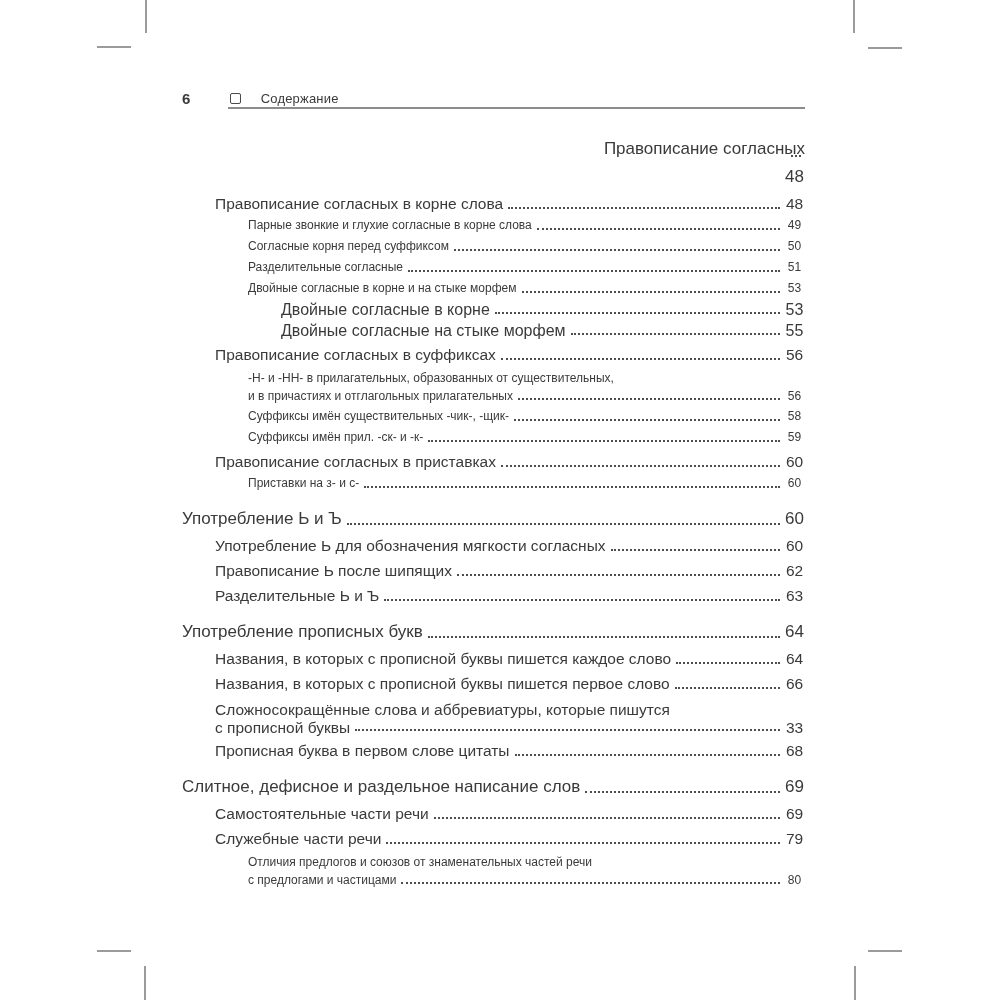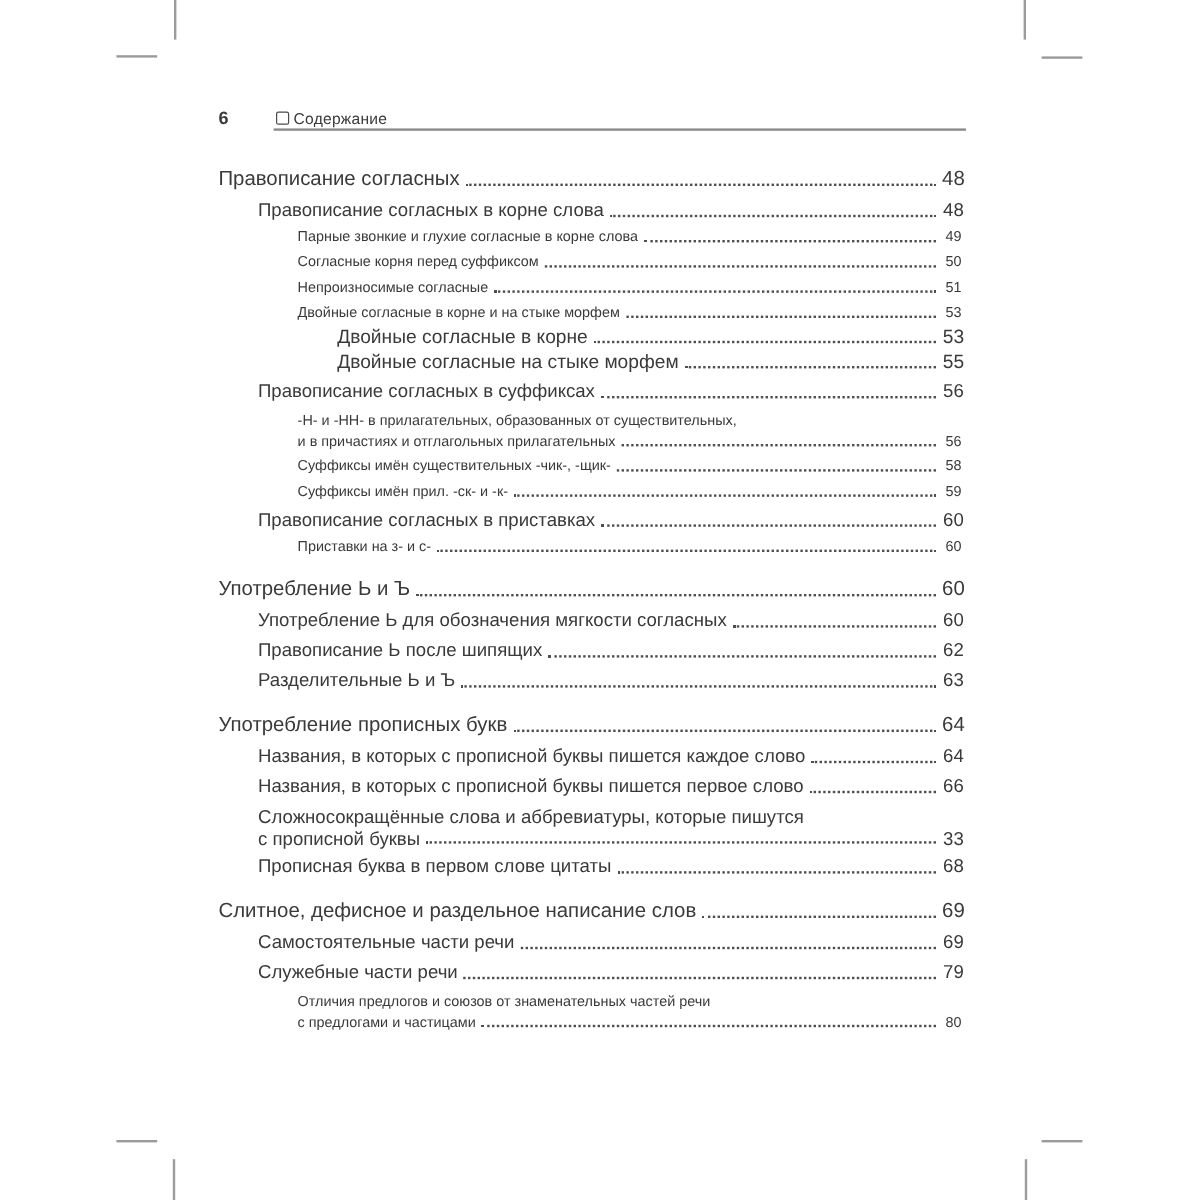--- a/index.html
+++ b/index.html
@@ -14,32 +14,32 @@
   .crop { position: absolute; background: var(--crop-color, #9b9b9b); }
 
   
   .header { position: absolute; left: 182px; top: 90px; width: 623px; height: 22px; }
   .header-row { display: flex; align-items: center; height: 17px; }
   .hdr-pageno { font-size: 15px; font-weight: bold; letter-spacing: .3px; }
   .hdr-icon {
     width: 9px; height: 9px; border: 1.7px solid #4a4a4a; border-radius: 2px;
     margin-left: 39px; flex: 0 0 auto;
   }
-  .hdr-title { font-size: 13px; margin-left: 4px; letter-spacing: .2px; }
+  .hdr-title { font-size: 13px; margin-left: 20px; letter-spacing: .2px; }
   .hdr-rule { position: absolute; left: 46px; top: 17px; width: 577px; height: 2px;
     background: var(--rule-color, #8c8c8c); }
 
   
   .toc { position: absolute; left: 182px; top: 136px; width: 623px; }
   .row { display: flex; align-items: flex-end; }
   .row.multi { display: block; }
   .line2 { display: flex; align-items: flex-end; }
 
   .lvl1 { font-size: 17px;   line-height: 26px; margin-top: 12px; }
-  .toc > .lvl1:first-child { margin-top: 0; }
+  .toc > .lvl1:first-child { margin-top: 0; flex-direction: column; }
   .lvl2 { font-size: 15.5px; line-height: 23px; padding-left: 33px; margin-top: 2px; }
   .lvl3 { font-size: 12px;   line-height: 21px; padding-left: 66px; }
   .lvl4 { font-size: 16px;   line-height: 21px; padding-left: 99px; }
 
   .multi .line1 { line-height: 17px; padding-top: 4px; white-space: nowrap; }
   .multi .line2 { line-height: 19px; }
 
   .title { white-space: nowrap; flex: 0 0 auto; }
   .leader {
     flex: 1 1 auto; margin: 0 4px 0 5px; height: 0;
@@ -85,21 +85,21 @@
       <span class="title">Парные звонкие и глухие согласные в корне слова</span>
       <span class="leader"></span>
       <span class="pg">49</span>
     </div>
     <div class="row lvl3">
       <span class="title">Согласные корня перед суффиксом</span>
       <span class="leader"></span>
       <span class="pg">50</span>
     </div>
     <div class="row lvl3">
-      <span class="title">Непроизносимые согласные</span>
+      <span class="title">Разделительные согласные</span>
       <span class="leader"></span>
       <span class="pg">51</span>
     </div>
     <div class="row lvl3">
       <span class="title">Двойные согласные в корне и на стыке морфем</span>
       <span class="leader"></span>
       <span class="pg">53</span>
     </div>
     <div class="row lvl4">
       <span class="title">Двойные согласные в корне</span>

